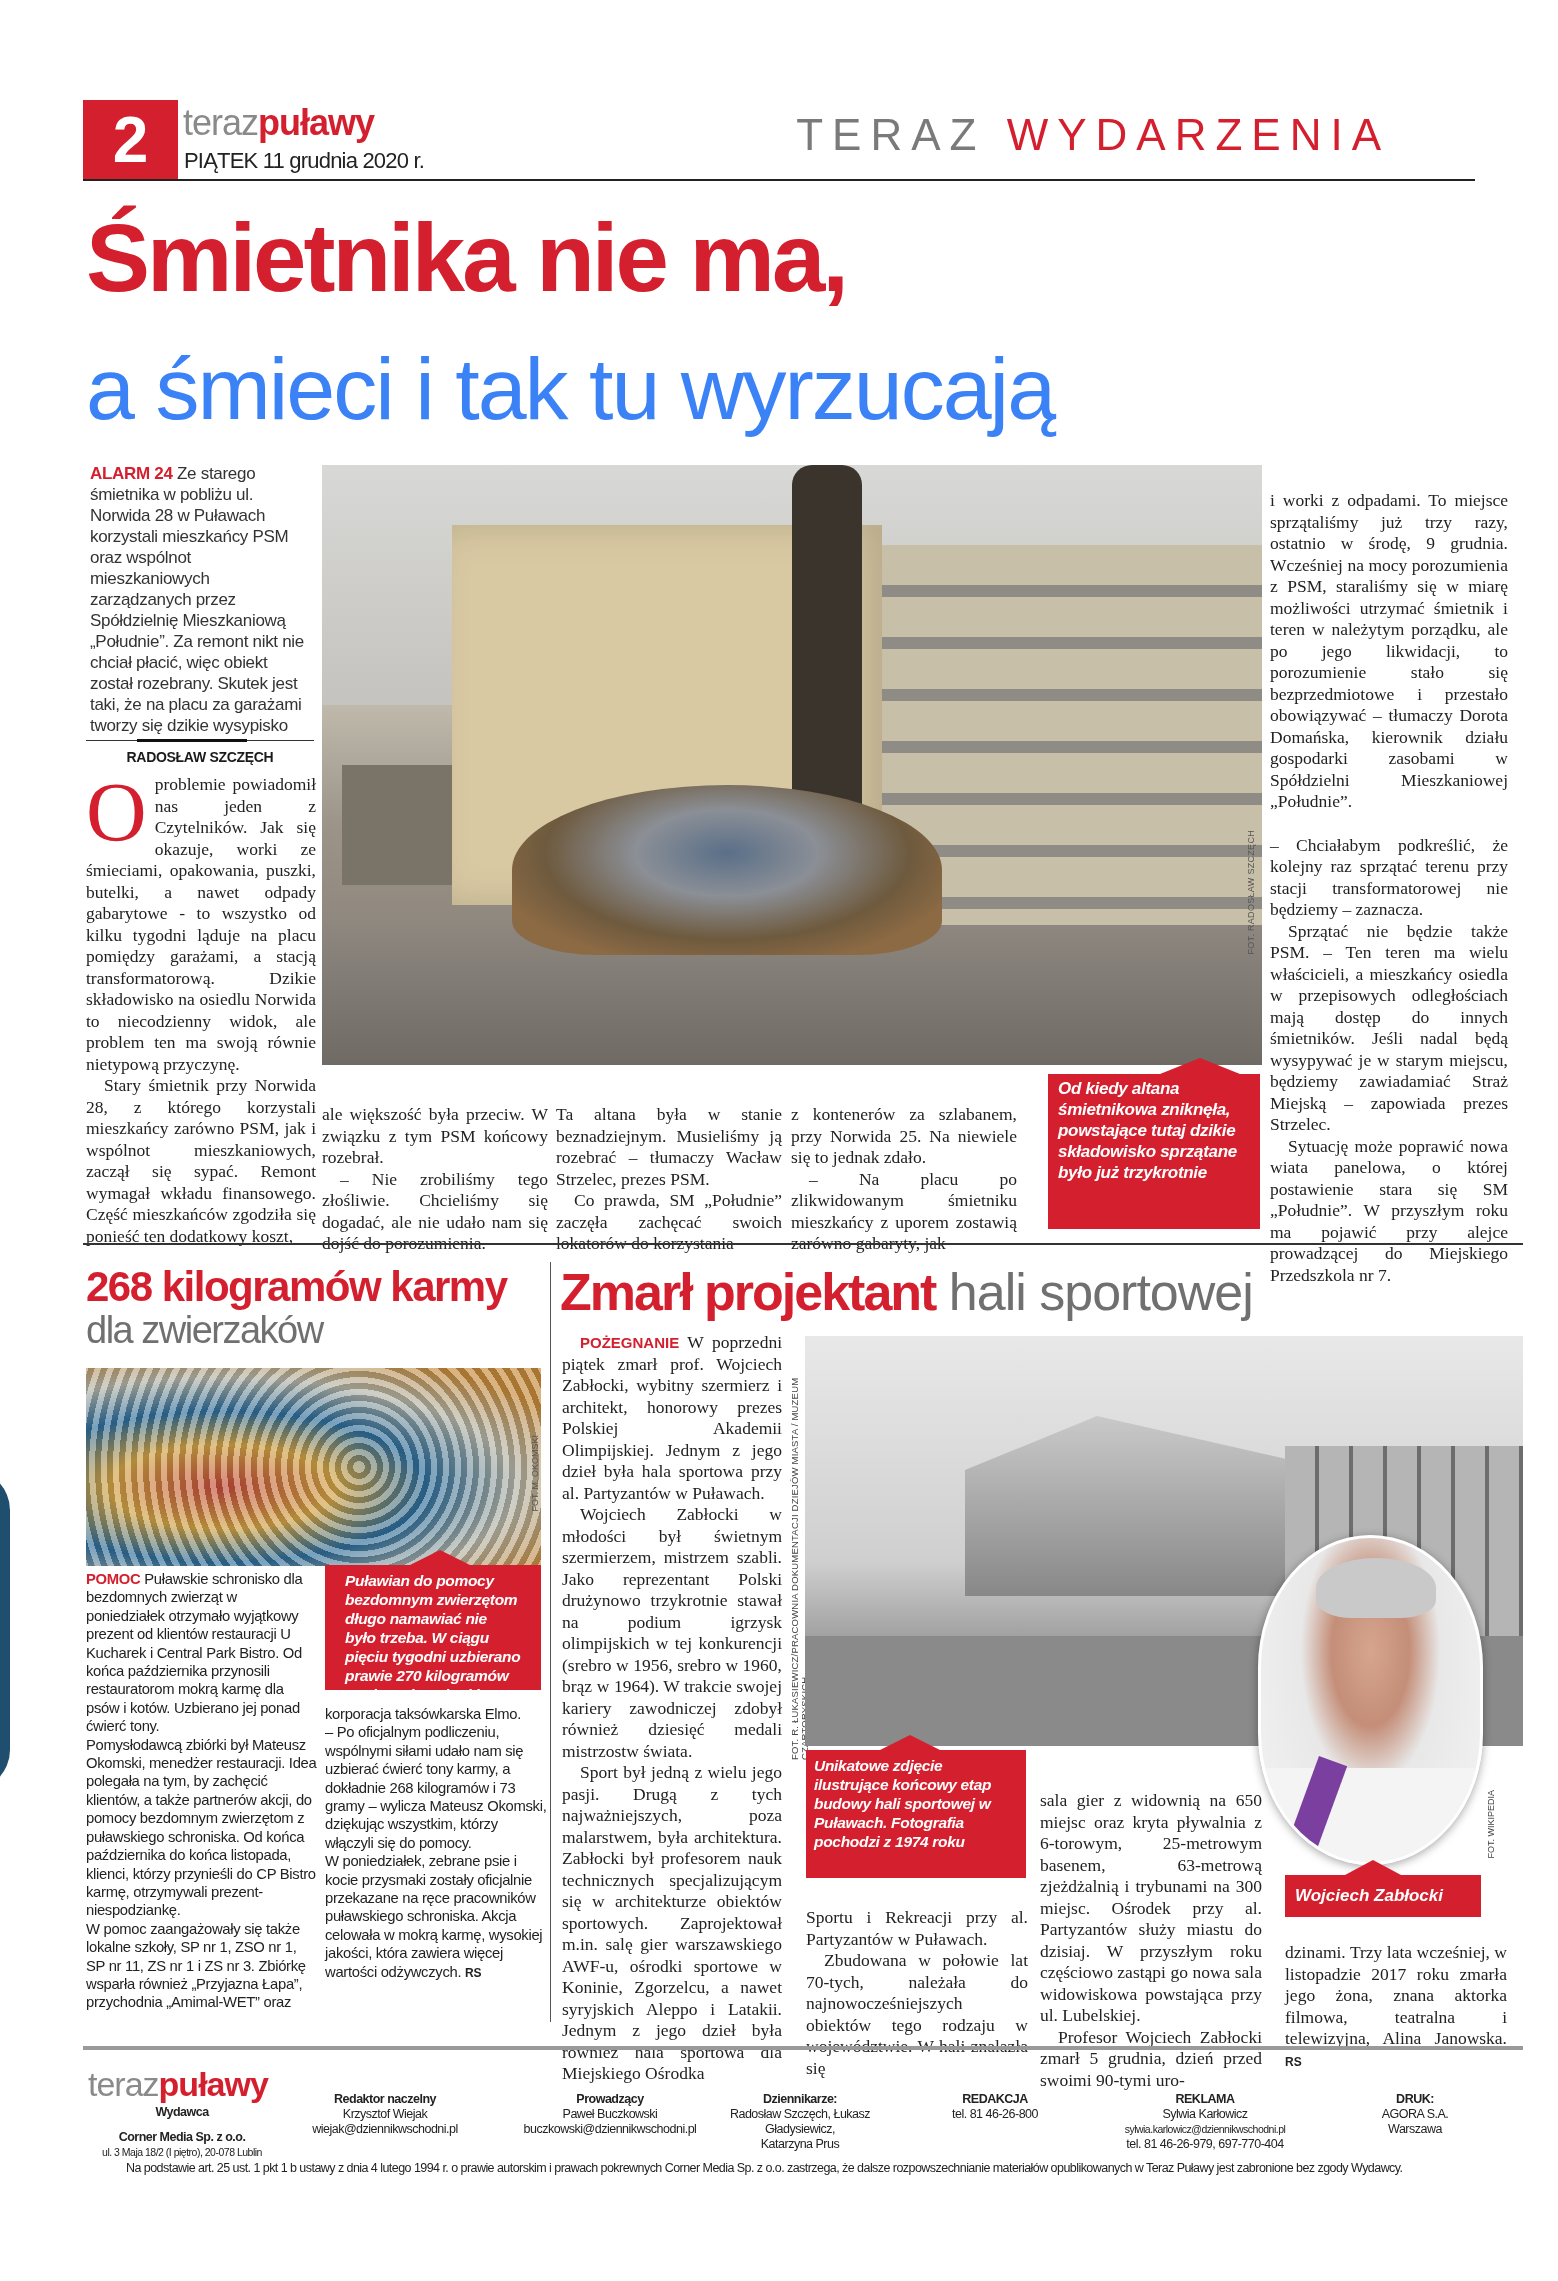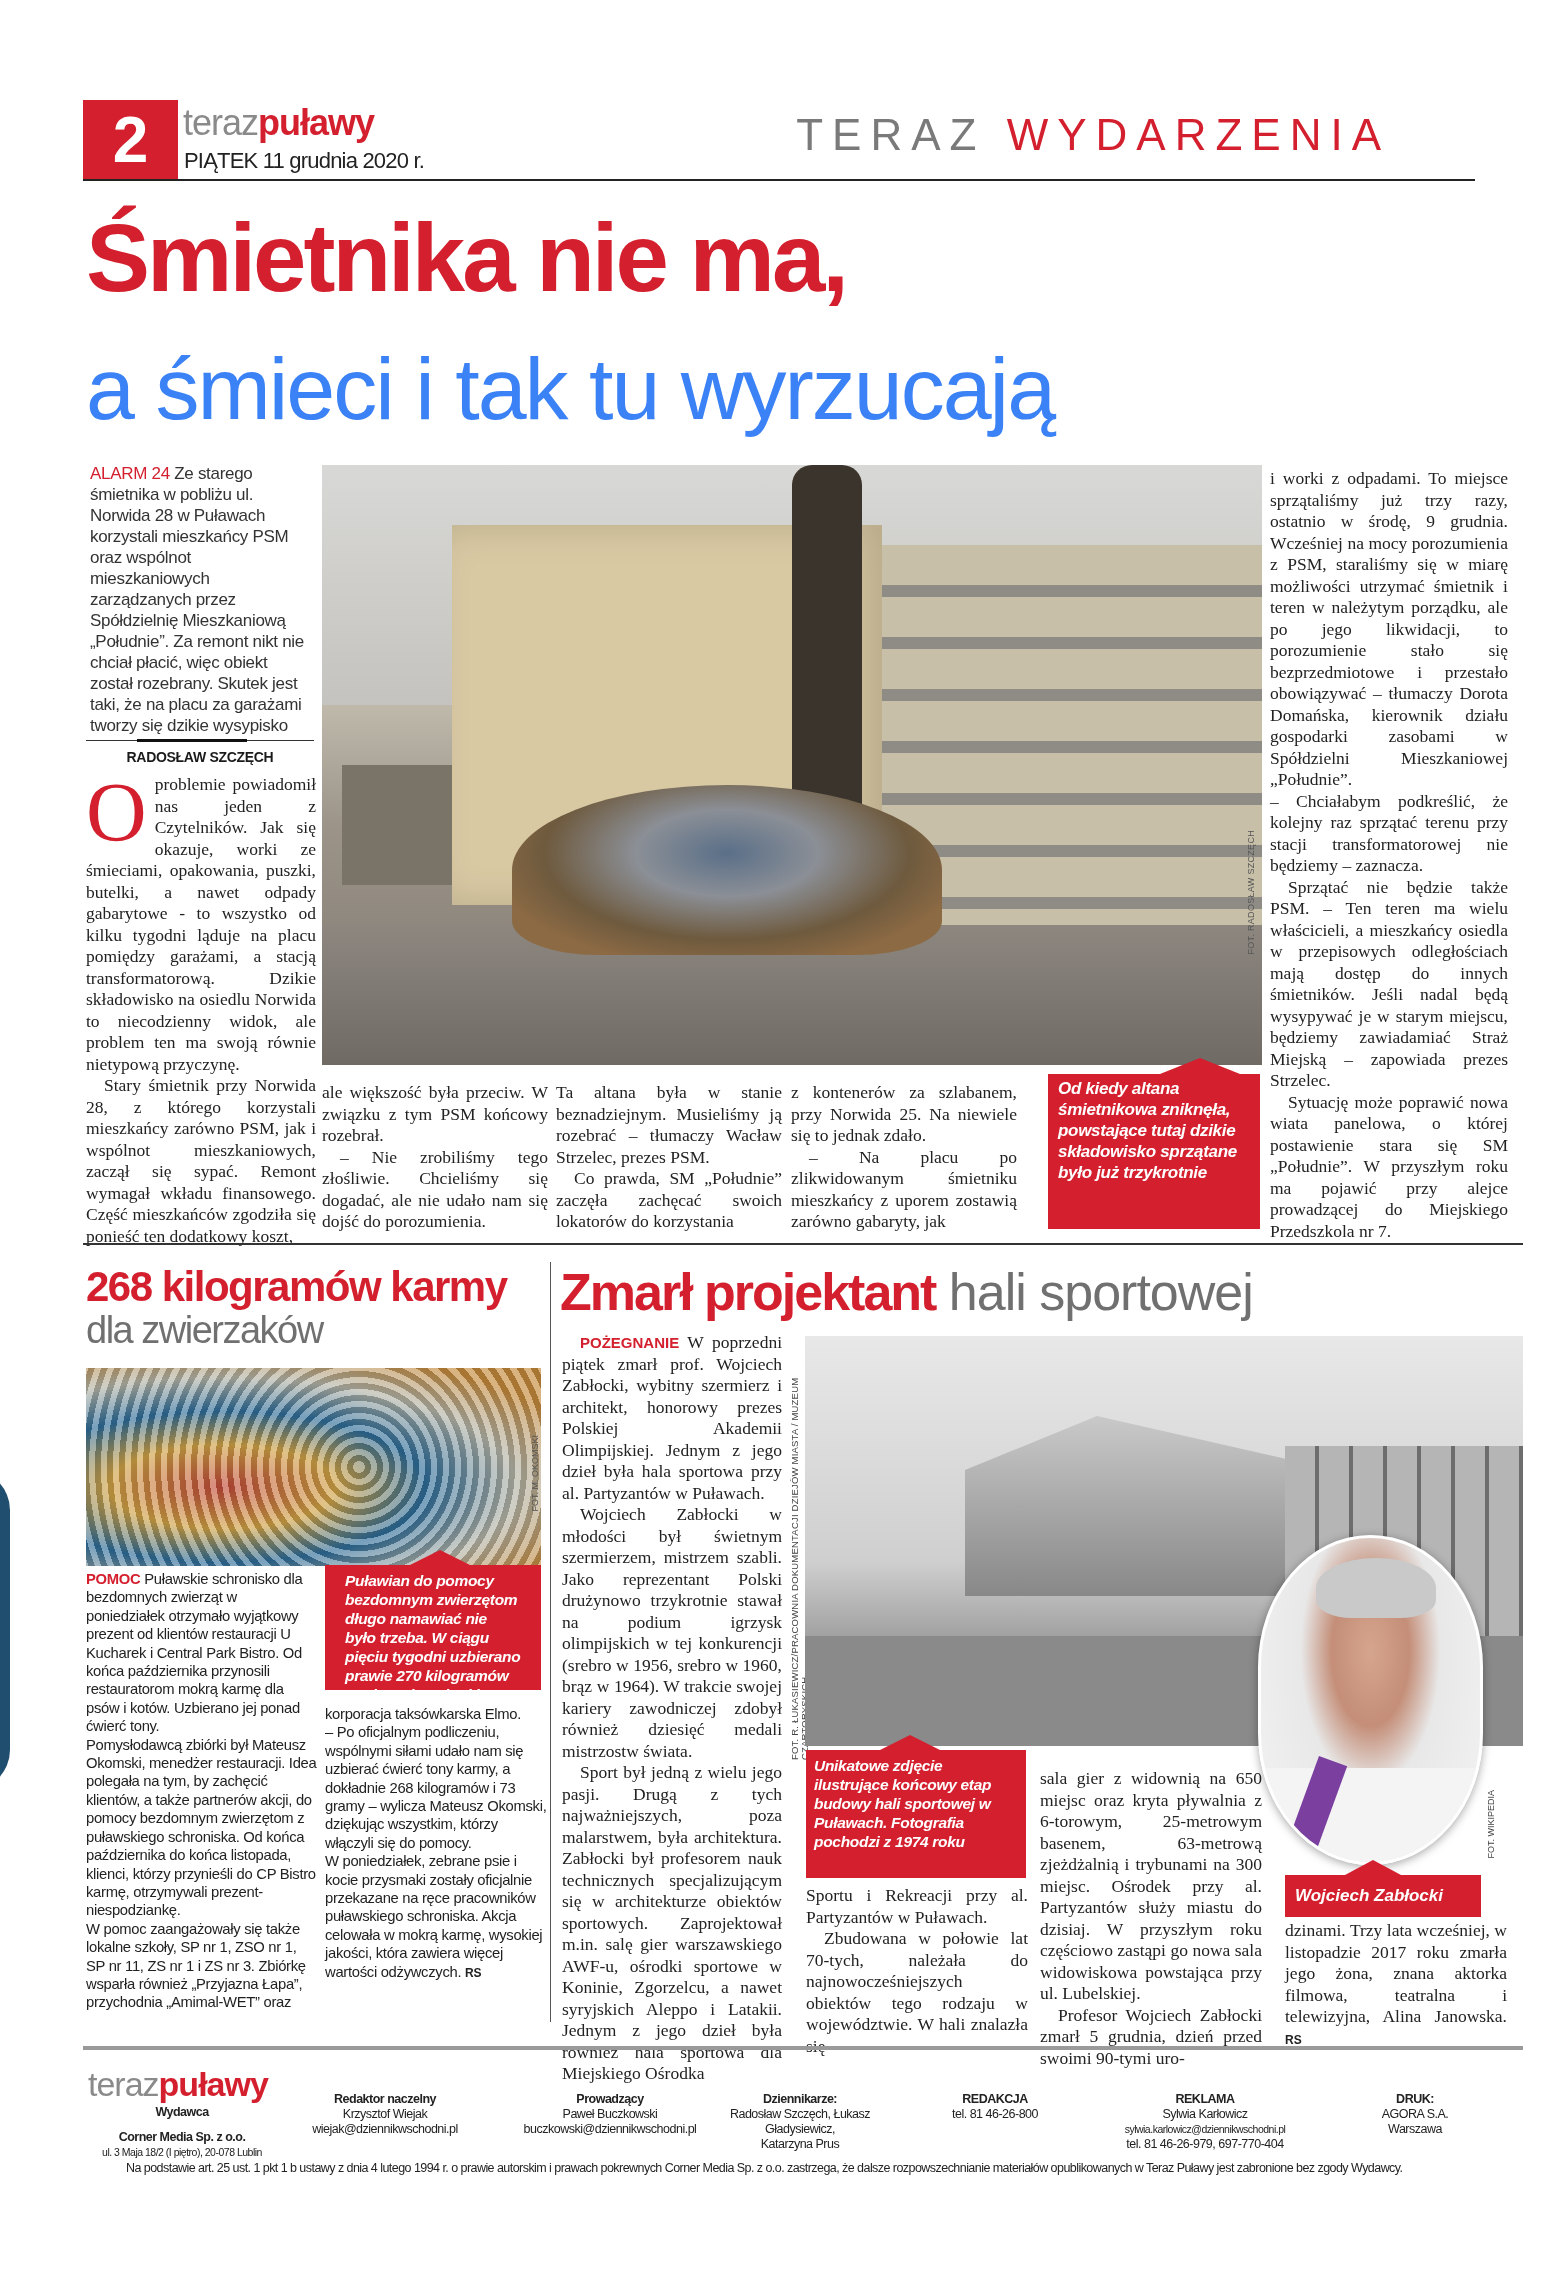--- a/index.html
+++ b/index.html
@@ -18,28 +18,28 @@
   #section .g { color: #7a7a7a; }
   #section .r { color: #d4202e; }
   #header-rule { left: 83px; top: 179px; width: 1392px; height: 2px; background: #222; }
 
   
   #headline-1 { left: 86px; top: 205px; font: bold 96px/106px "Liberation Sans", sans-serif; color: #d4202e; letter-spacing: -3px; }
   #headline-2 { left: 86px; top: 316px; font: 88px/100px "Liberation Sans", sans-serif; color: #3b82f6; letter-spacing: -2px; font-weight: 300; margin-top: 23px; }
 
   
   #lead { left: 90px; top: 463px; width: 222px; font: 17px/21px "Liberation Sans", sans-serif; color: #333; letter-spacing: -0.3px; }
-  #lead .kick { color: #d4202e; font-weight: normal; }
+  #lead .kick { color: #d4202e; font-weight: bold; }
   #byline-rule { left: 86px; top: 740px; width: 228px; height: 1px; background: #333; }
   #byline-rule-bar { left: 137px; top: 739px; width: 110px; height: 3px; background: #111; }
   #byline { left: 86px; top: 748px; width: 228px; text-align: center; font: bold 14px/18px "Liberation Sans", sans-serif; letter-spacing: -0.3px; }
 
   .body-col { font: 17.5px/21.5px "Liberation Serif", serif; color: #222; text-align: justify; hyphens: auto; }
   .body-col p { text-indent: 18px; }
-  .body-col p.noind { text-indent: 0; }
+  .body-col p.noind { text-indent: 0; margin-top: 22px; }
   .dropcap { float: left; font: 84px/70px "Liberation Serif", serif; color: #d4202e; margin: 4px 8px 0 0; }
 
   
   #photo-main { left: 322px; top: 465px; width: 940px; height: 600px; overflow: hidden;
     background: linear-gradient(180deg, #b9b6b0 0%, #c8c2b4 35%, #9c9489 60%, #7e776e 100%); }
   #photo-main .sky { position:absolute; left:0; top:0; width:100%; height:40%; background: linear-gradient(180deg,#d8d8d6,#c4c3bf); }
   #photo-main .wall { position:absolute; left:130px; top:60px; width:430px; height:380px; background:#d9c9a3; box-shadow: inset -20px 0 40px rgba(0,0,0,.15); }
   #photo-main .block { position:absolute; left:560px; top:80px; width:380px; height:400px; background: repeating-linear-gradient(180deg,#c8bfa8 0 40px,#8f8c86 40px 52px); }
   #photo-main .tree { position:absolute; left:470px; top:0; width:70px; height:420px; background:#3b342c; border-radius: 20px; }
   #photo-main .garage { position:absolute; left:20px; top:300px; width:120px; height:120px; background:#7a7468; }

